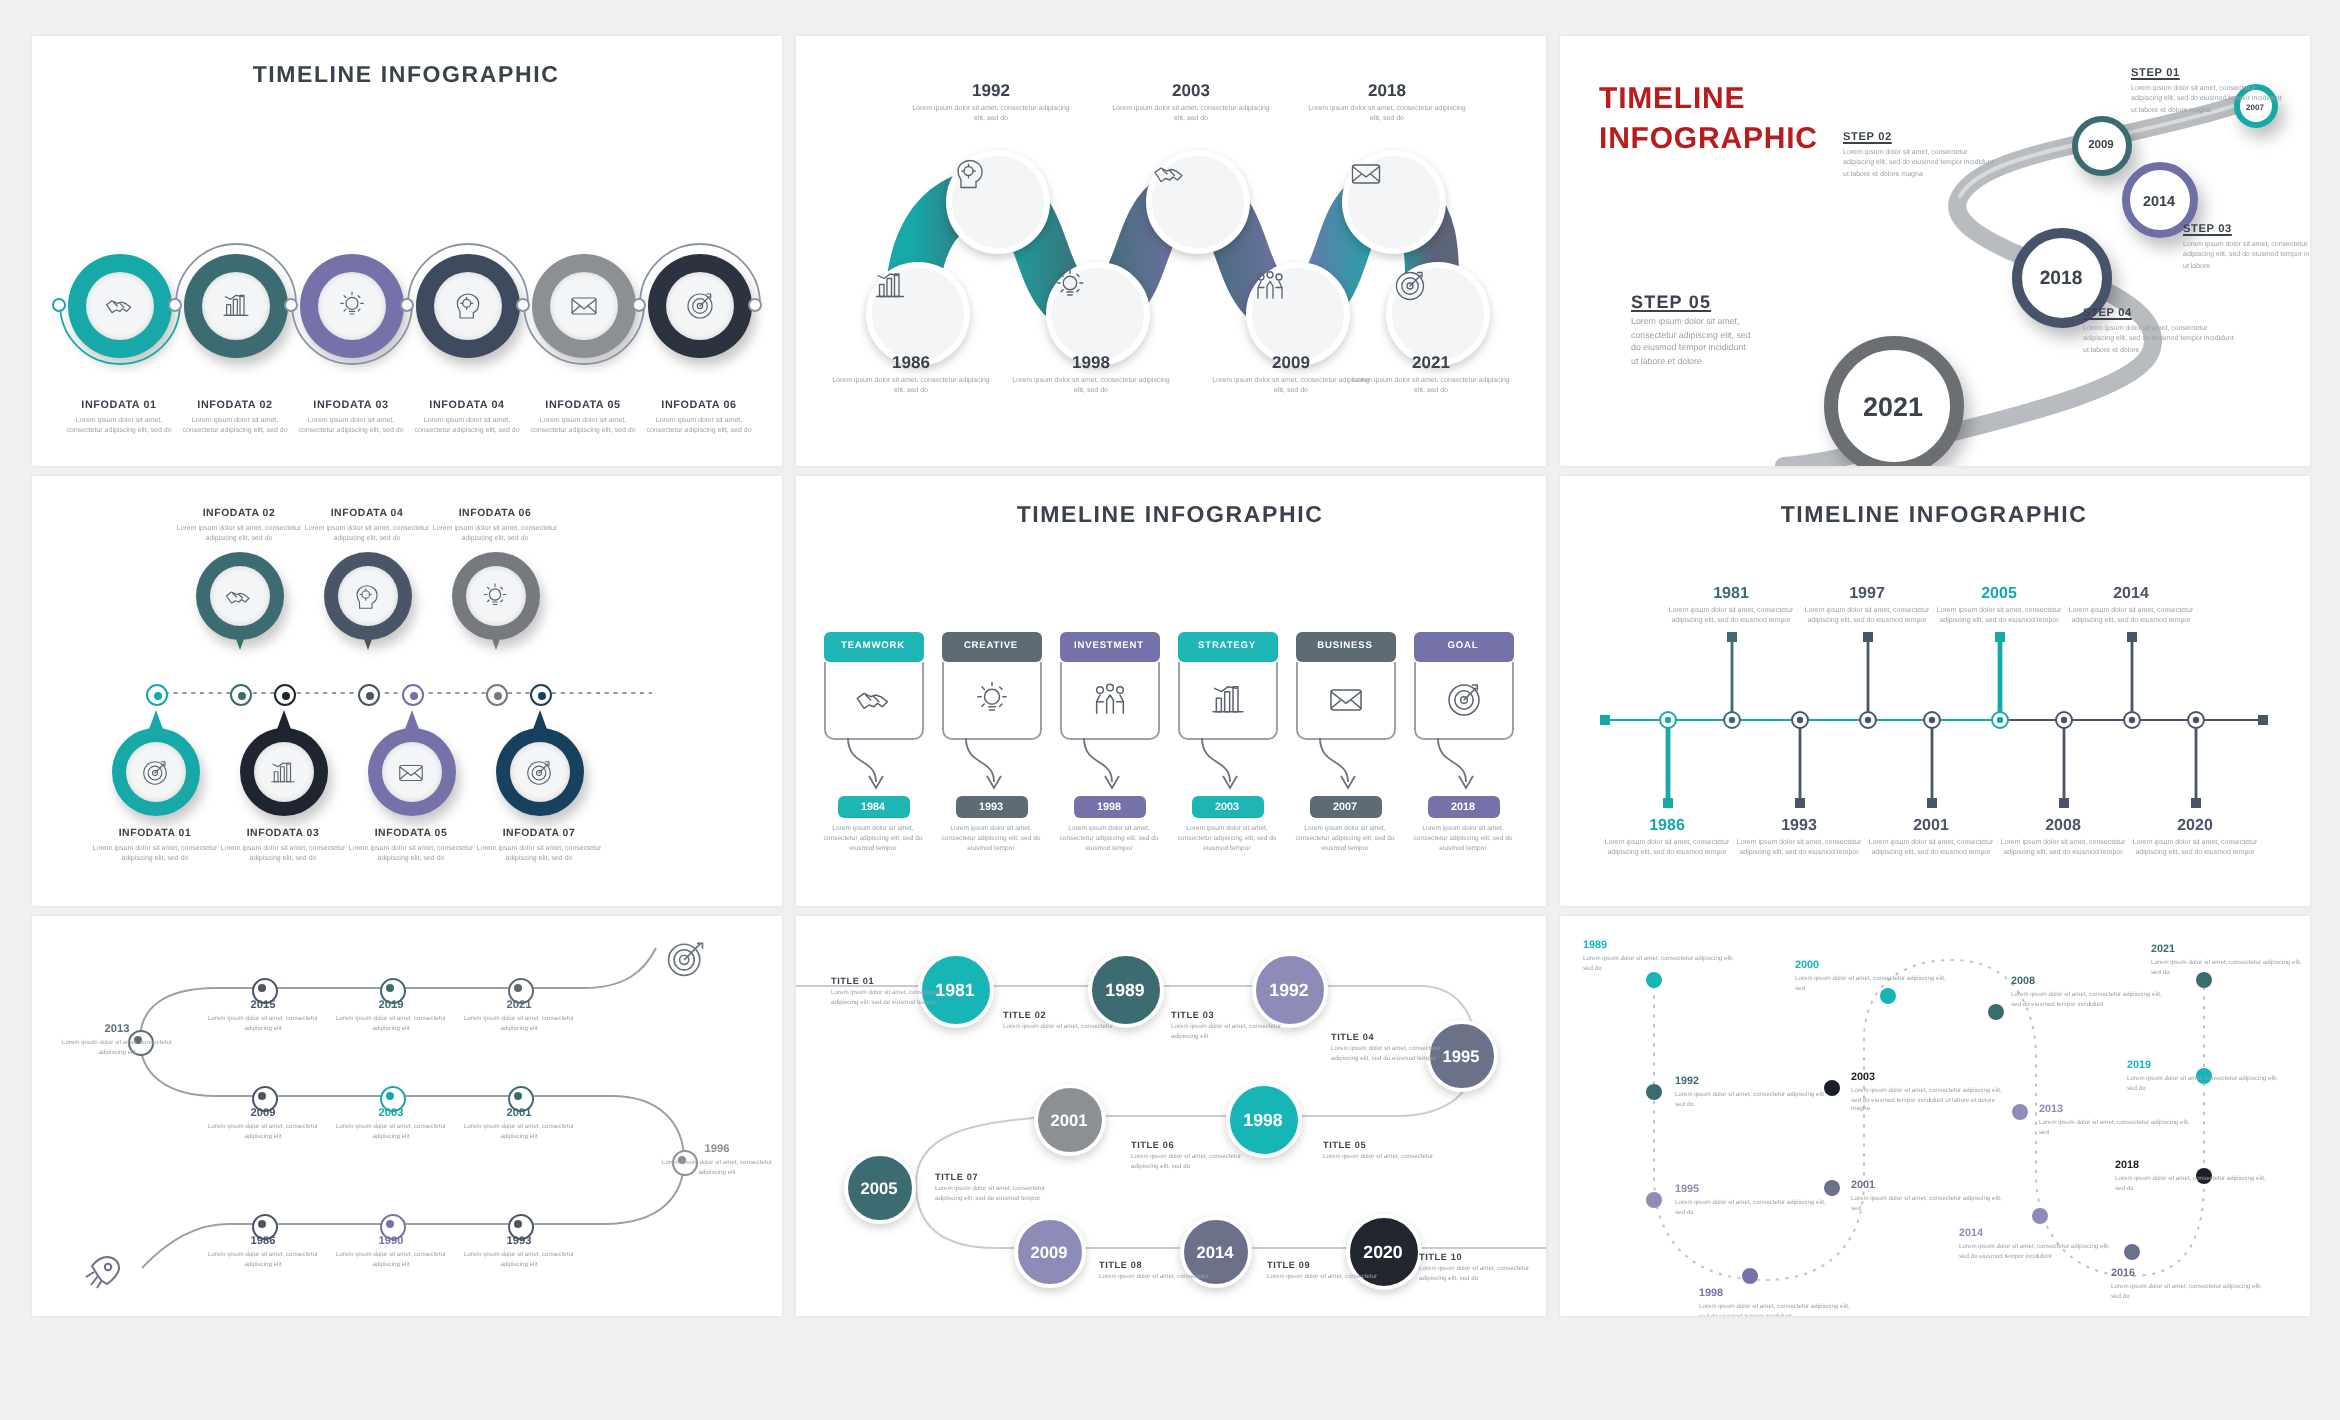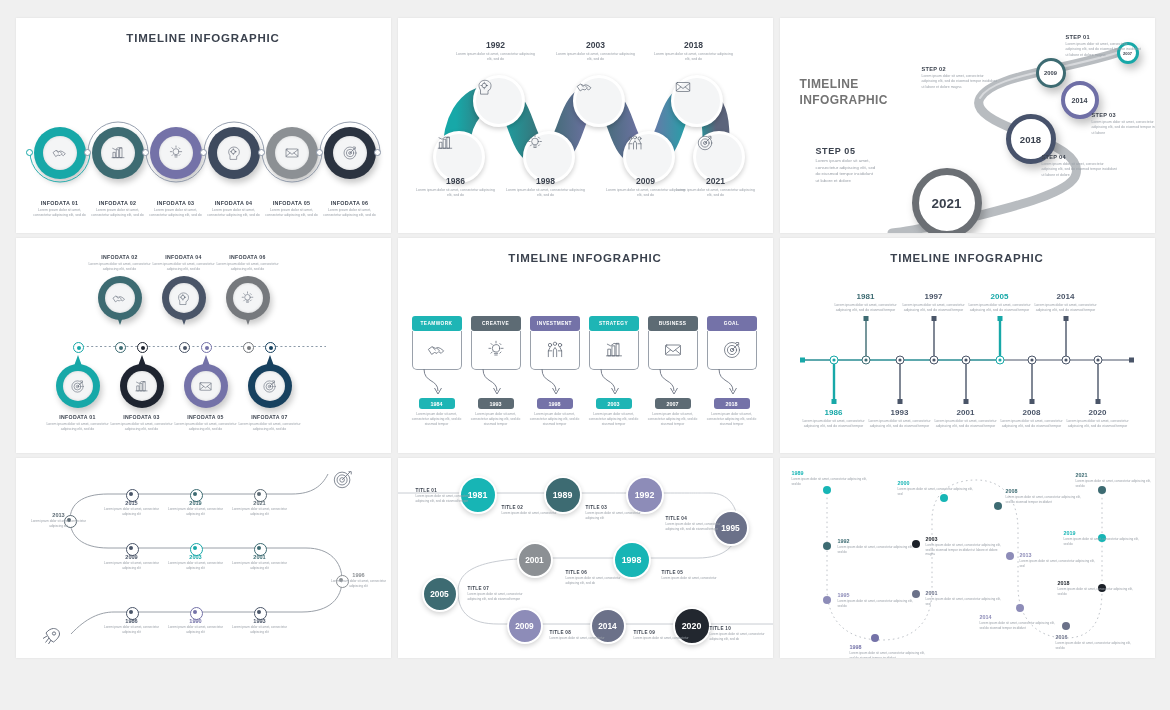--- a/index.html
+++ b/index.html
@@ -56,30 +56,30 @@
   #p2 svg{position:absolute;left:0;top:0;}
   #p2 .circ{
     position:absolute;width:46px;height:46px;border-radius:50%;
     display:flex;align-items:center;justify-content:center;
     background:#f4f5f6;border:3px solid #fff;
     box-shadow:0 2px 5px rgba(0,0,0,.2);
   }
   #p2 .tblock{position:absolute;width:82px;text-align:center;}
   #p2 .tblock .yr{font-size:8.5px;}
   
-  #p3 .h{position:absolute;left:20px;top:22px;font-size:12px;font-weight:bold;
-     color:#737373;line-height:1.35;letter-spacing:.4px;margin-top:36px;}
+  #p3 .h{position:absolute;left:20px;top:22px;font-size:15px;font-weight:bold;
+     color:#b91c1c;line-height:1.35;letter-spacing:.4px;}
   #p3 .mile{
     position:absolute;border-radius:50%;background:#fff;
     display:flex;align-items:center;justify-content:center;
     font-weight:bold;color:#3b424e;
     box-shadow:3px 5px 8px rgba(0,0,0,.25);
   }
   #p3 .sblock{position:absolute;width:76px;}
-  #p3 .sblock .lbl{font-size:5.6px;}
+  #p3 .sblock .lbl{font-size:5.6px;text-decoration:underline;}
   
   #p4 .pin{
     position:absolute;width:44px;height:44px;border-radius:50%;
     display:flex;align-items:center;justify-content:center;
     box-shadow:2px 4px 6px rgba(0,0,0,.22);
   }
   #p4 .pin .ic{
     width:30px;height:30px;border-radius:50%;background:#f4f5f6;
     display:flex;align-items:center;justify-content:center;
     box-shadow:inset 0 0 3px rgba(0,0,0,.15);

